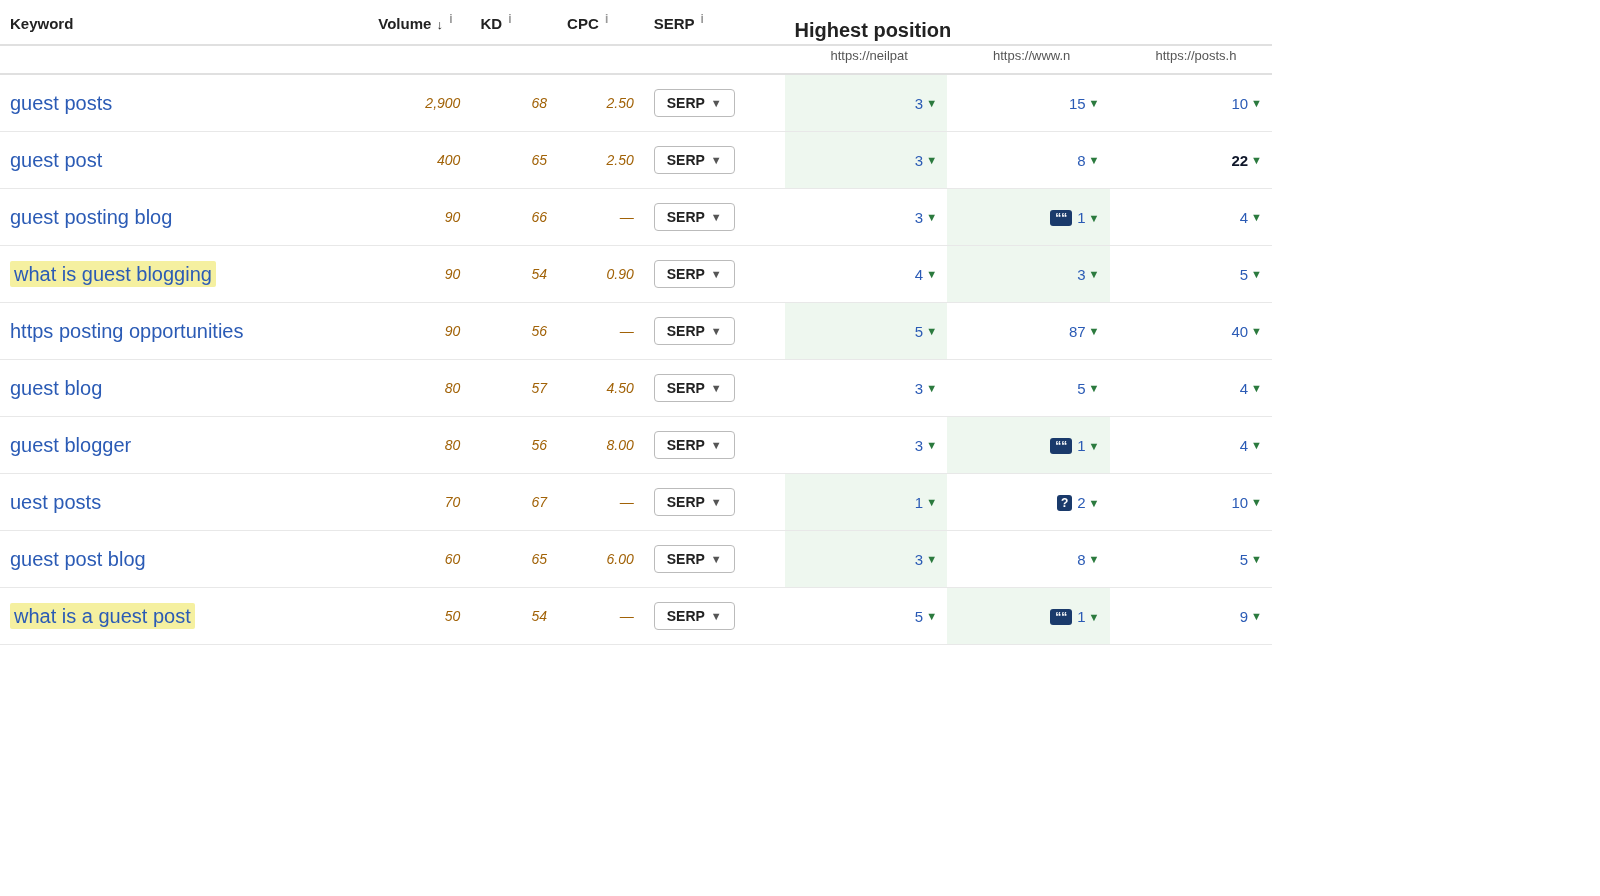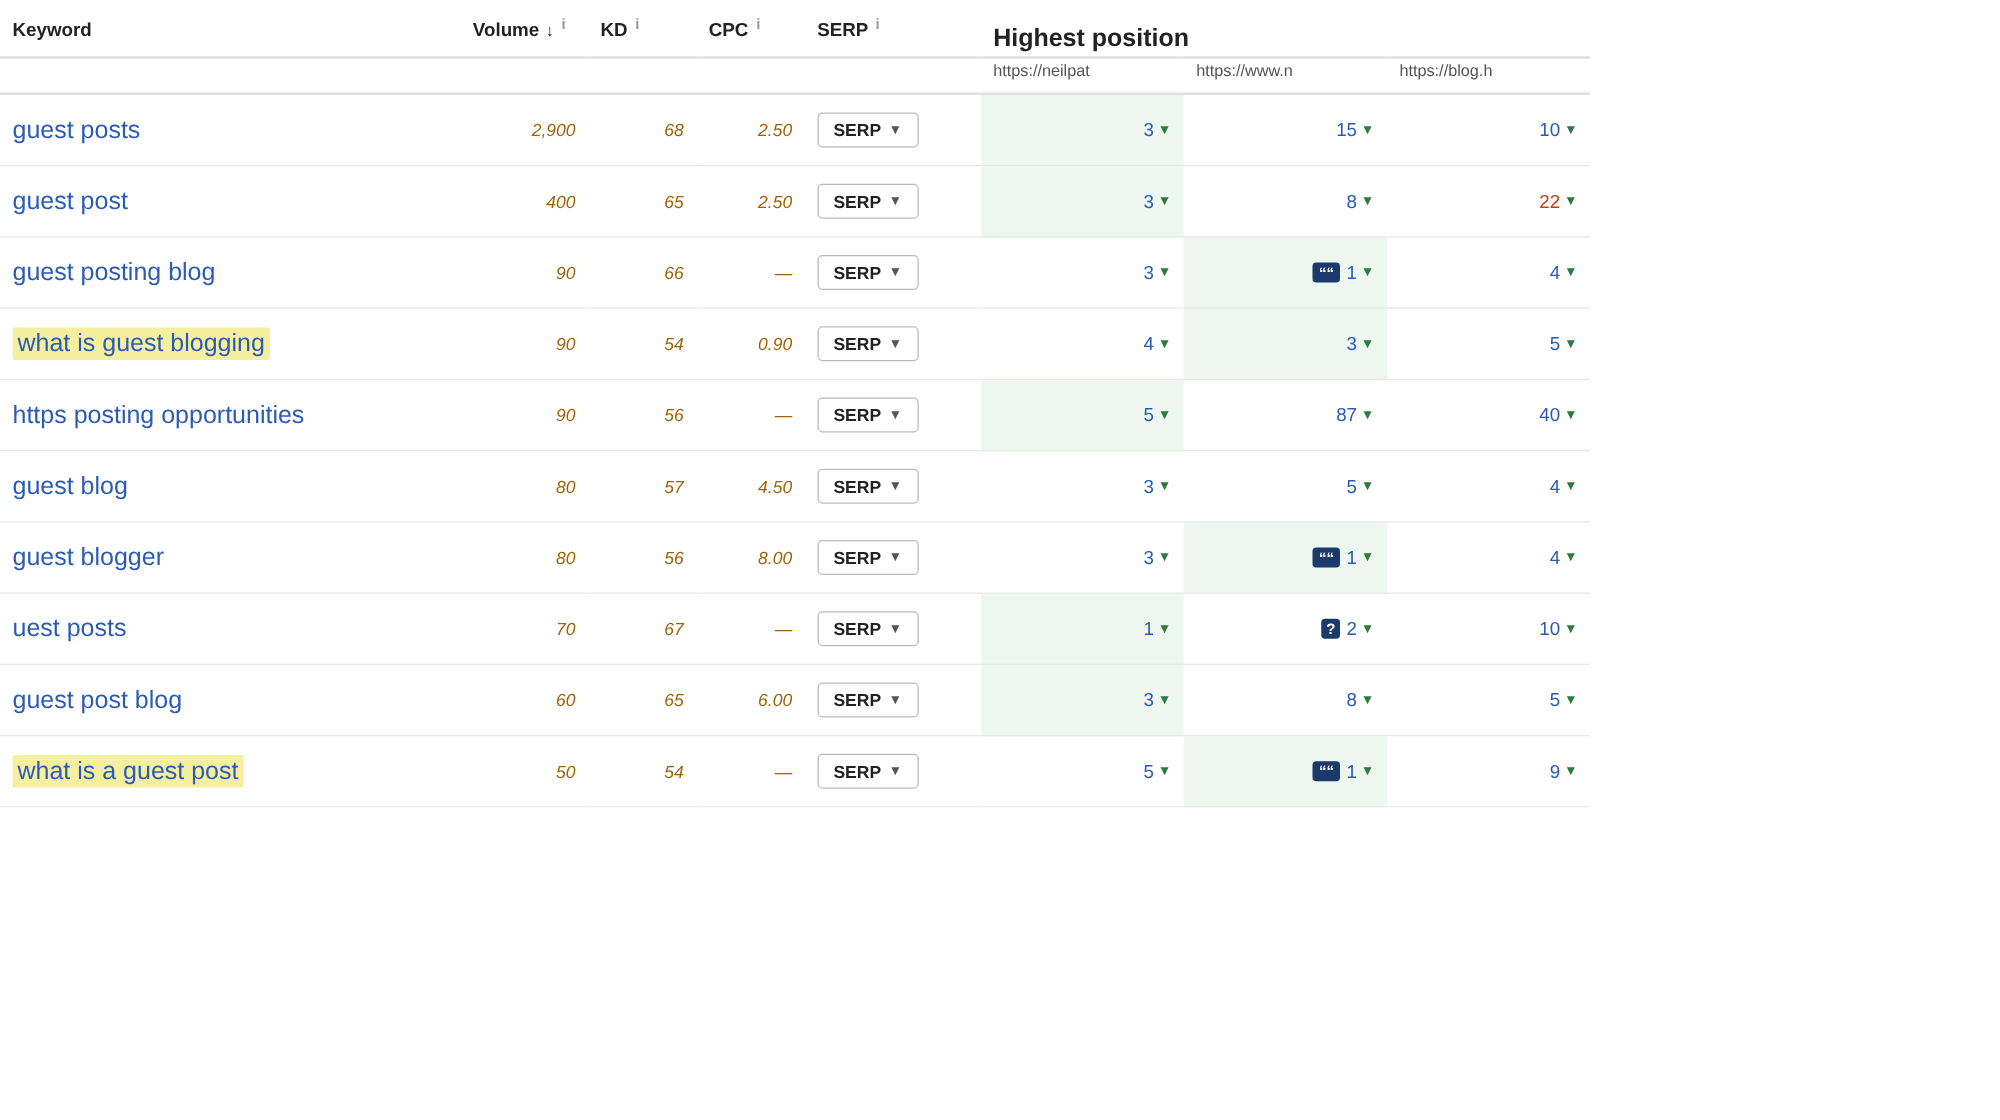--- a/index.html
+++ b/index.html
@@ -79,20 +79,21 @@
     }
     .hp-header-url {
       font-size: 13px;
       color: #555;
       font-weight: 400;
       white-space: nowrap;
       overflow: hidden;
       text-overflow: ellipsis;
       max-width: 150px;
       display: block;
+      margin-left: 36px;
     }
     .hp-group-header {
       font-weight: 700;
       font-size: 20px;
       color: #222;
       padding-bottom: 6px;
     }
 
     td.hp-cell {
       text-align: right;
@@ -194,21 +195,21 @@
         <th></th>
         <th></th>
         <th></th>
         <th class="hp-header">
           <span class="hp-header-url">https://neilpat</span>
         </th>
         <th class="hp-header">
           <span class="hp-header-url">https://www.n</span>
         </th>
         <th class="hp-header">
-          <span class="hp-header-url">https://blog.h</span>
+          <span class="hp-header-url">https://posts.h</span>
         </th>
       </tr>
     </thead>
     <tbody id="table-body">
     <tr>
           <td class="keyword-cell"><a href="#">guest posts</a></td>
           <td class="num-cell">2,900</td>
           <td class="num-cell">68</td>
           <td class="num-cell">2.50</td>
           <td class="serp-cell"><button class="serp-btn">
@@ -239,21 +240,21 @@
             </button></td>
           <td class="hp-cell highlighted"><div class="hp-val">
               <span style="color: rgb(43, 91, 181);">3</span>
               <span class="hp-arrow">▼</span>
             </div></td>
           <td class="hp-cell"><div class="hp-val">
               <span style="color: rgb(43, 91, 181);">8</span>
               <span class="hp-arrow">▼</span>
             </div></td>
           <td class="hp-cell"><div class="hp-val">
-              <span style="color: #c2410c;">22</span>
+              <span style="color: #0f172a; font-weight: bold;">22</span>
               <span class="hp-arrow">▼</span>
             </div></td>
         </tr>
         <tr>
           <td class="keyword-cell"><a href="#">guest posting blog</a></td>
           <td class="num-cell">90</td>
           <td class="num-cell">66</td>
           <td class="num-cell">—</td>
           <td class="serp-cell"><button class="serp-btn">
               <span>SERP</span>

